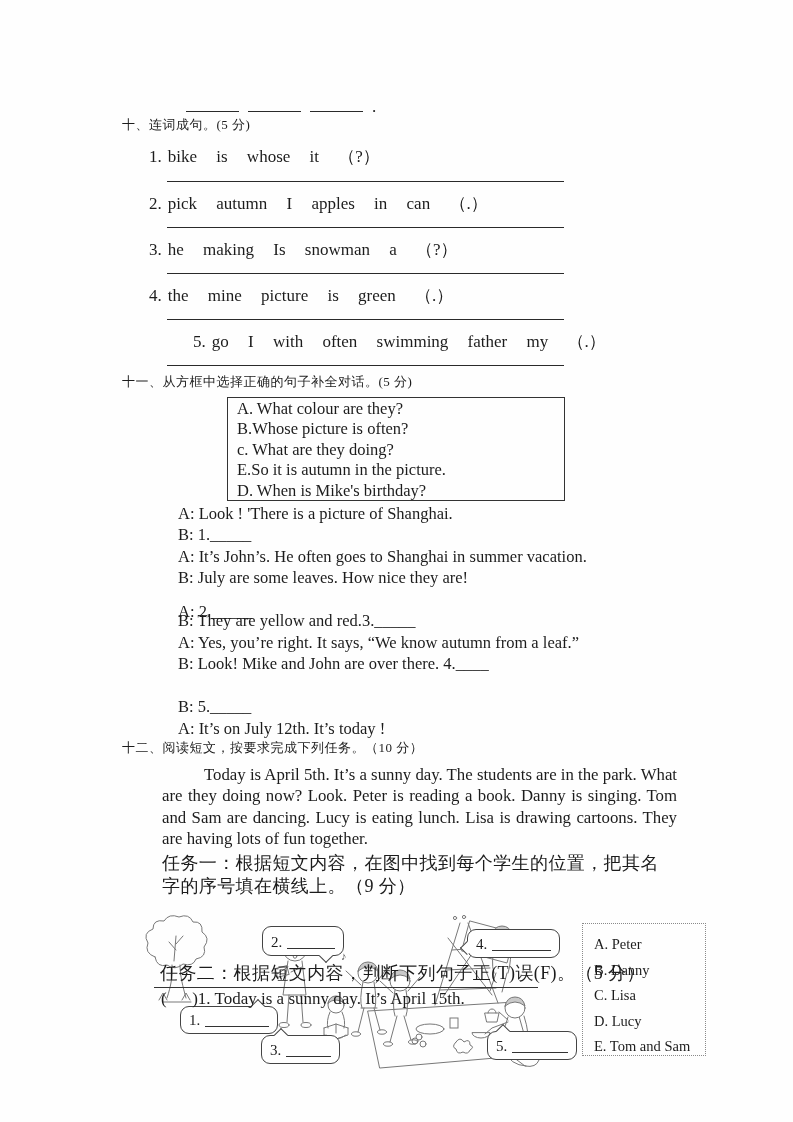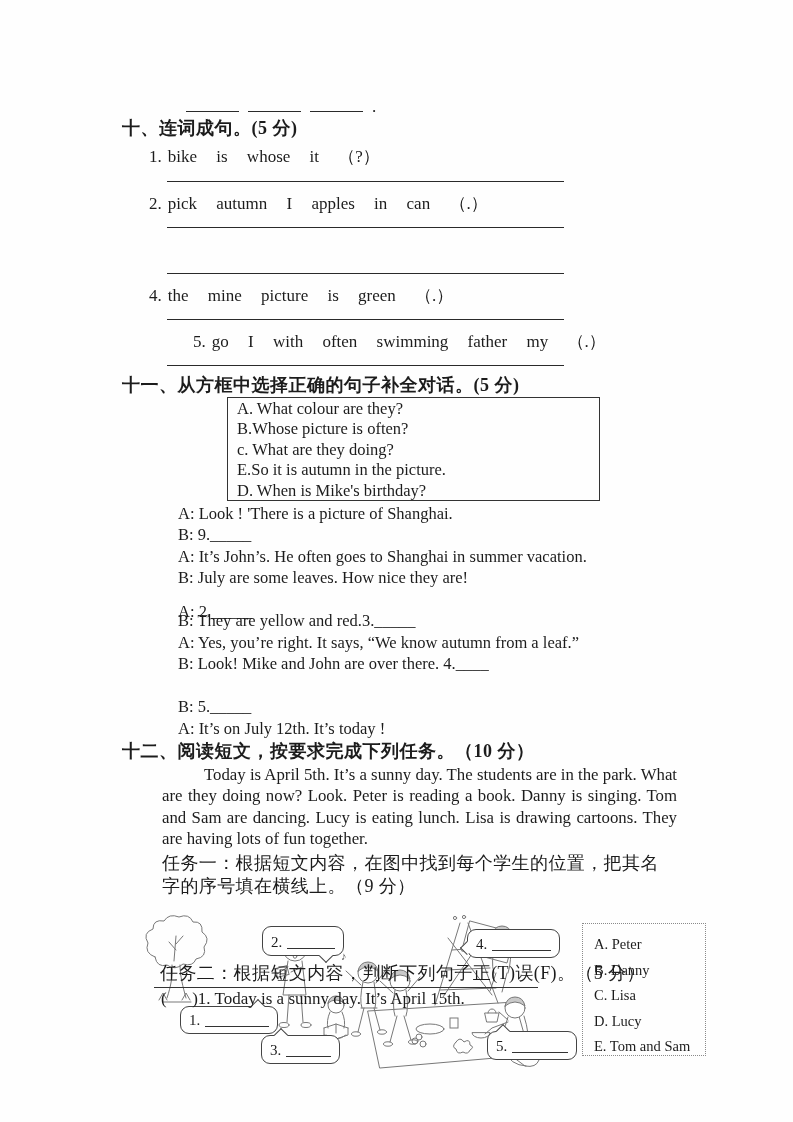--- a/index.html
+++ b/index.html
@@ -9,29 +9,29 @@
     background:#fefefe; overflow:hidden;
     font-family:"Liberation Serif","DejaVu Serif",serif;
     color:#1c1c1c;
   }
   .abs { position:absolute; }
   
   .top-blanks { left:186px; top:96px; display:flex; align-items:flex-end; gap:9px; height:16px; }
   .blank-seg { width:53px; height:13px; border-bottom:1.6px solid #2a2a2a; }
   .blank-period { font-size:17px; line-height:10px; }
   
-  .cn-heading { font-weight:bold; font-size:18px; letter-spacing:0.5px; white-space:nowrap;text-align:right; }
+  .cn-heading { font-weight:normal; font-size:13px; letter-spacing:0.5px; white-space:nowrap;text-align:right; }
   
   .item-row { left:149px; font-size:17px; white-space:nowrap; }
   .item-num { margin-right:6px; }
   .item-words { word-spacing:15px; }
   .answer-line { left:167px; width:397px; border-top:1.4px solid #2a2a2a; height:0; }
   
   .options-box {
-    left:227px; top:397px; width:373px; height:104px;
+    left:227px; top:397px; width:338px; height:104px;
     border:1.6px solid #333; padding:1px 4px 0 9px;
     font-size:16.5px; line-height:20.4px;
   }
   .dialogue-line { left:178px; font-size:16.5px; white-space:nowrap; }
   
   .passage {
     left:162px; top:764px; width:515px;
     font-size:16.8px; line-height:21.3px;
     text-align:justify; text-indent:42px;
   }
@@ -73,40 +73,41 @@
   </div>
 
   <div class="abs cn-heading" style="left:122px;top:116px;">十、连词成句。(5 分)</div>
 
   <div class="abs item-row" style="top:145px;"><span class="item-num">1.</span><span class="item-words">bike is whose it （?）</span></div>
   <div class="abs answer-line" style="top:181px;"></div>
 
   <div class="abs item-row" style="top:192px;"><span class="item-num">2.</span><span class="item-words">pick autumn I apples in can （.）</span></div>
   <div class="abs answer-line" style="top:227px;"></div>
 
+  <div class="abs item-row" style="top:238px;"><span class="item-num">3.</span><span class="item-words">he making Is snowman a （?）</span></div>
   <div class="abs answer-line" style="top:273px;"></div>
 
   <div class="abs item-row" style="top:284px;"><span class="item-num">4.</span><span class="item-words">the mine picture is green （.）</span></div>
   <div class="abs answer-line" style="top:319px;"></div>
 
   <div class="abs item-row" style="top:330px;margin-left:44px;"><span class="item-num">5.</span><span class="item-words">go I with often swimming father my （.）</span></div>
   <div class="abs answer-line" style="top:365px;"></div>
 
   <div class="abs cn-heading" style="left:122px;top:373px;">十一、从方框中选择正确的句子补全对话。(5 分)</div>
 
   <div class="abs options-box">
     <div>A. What colour are they?</div>
     <div>B.Whose picture is often?</div>
     <div>c. What are they doing?</div>
     <div>E.So it is autumn in the picture.</div>
     <div>D. When is Mike's birthday?</div>
   </div>
 
   <div class="abs dialogue-line" style="top:504px;">A: Look ! 'There is a picture of Shanghai.</div>
-  <div class="abs dialogue-line" style="top:525px;">B: 9._____</div>
+  <div class="abs dialogue-line" style="top:525px;">B: 1._____</div>
   <div class="abs dialogue-line" style="top:547px;">A: It’s John’s. He often goes to Shanghai in summer vacation.</div>
   <div class="abs dialogue-line" style="top:568px;">B: July are some leaves. How nice they are!</div>
   <div class="abs dialogue-line" style="top:602px;">A: 2._____</div>
   <div class="abs dialogue-line" style="top:611px;">B: They are yellow and red.3._____</div>
   <div class="abs dialogue-line" style="top:633px;">A: Yes, you’re right. It says, “We know autumn from a leaf.”</div>
   <div class="abs dialogue-line" style="top:654px;">B: Look! Mike and John are over there. 4.____</div>
   <div class="abs dialogue-line" style="top:697px;">B: 5._____</div>
   <div class="abs dialogue-line" style="top:719px;">A: It’s on July 12th. It’s today !</div>
 
   <div class="abs cn-heading" style="left:122px;top:739px;">十二、阅读短文，按要求完成下列任务。（10 分）</div>

